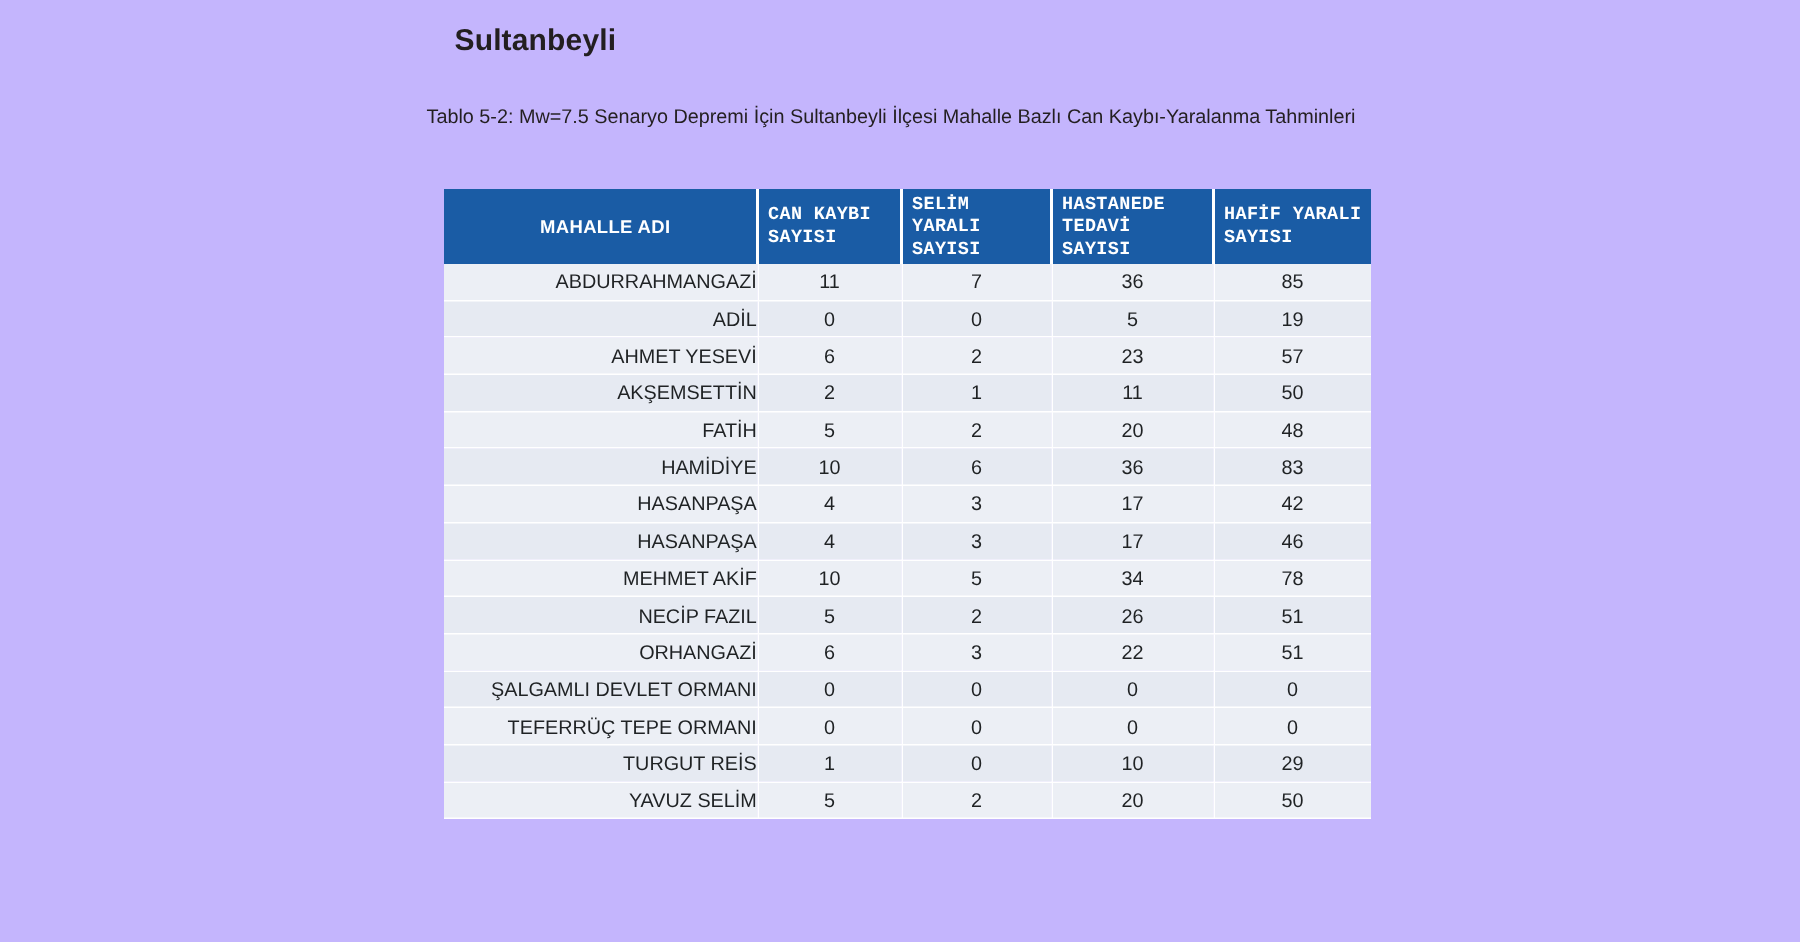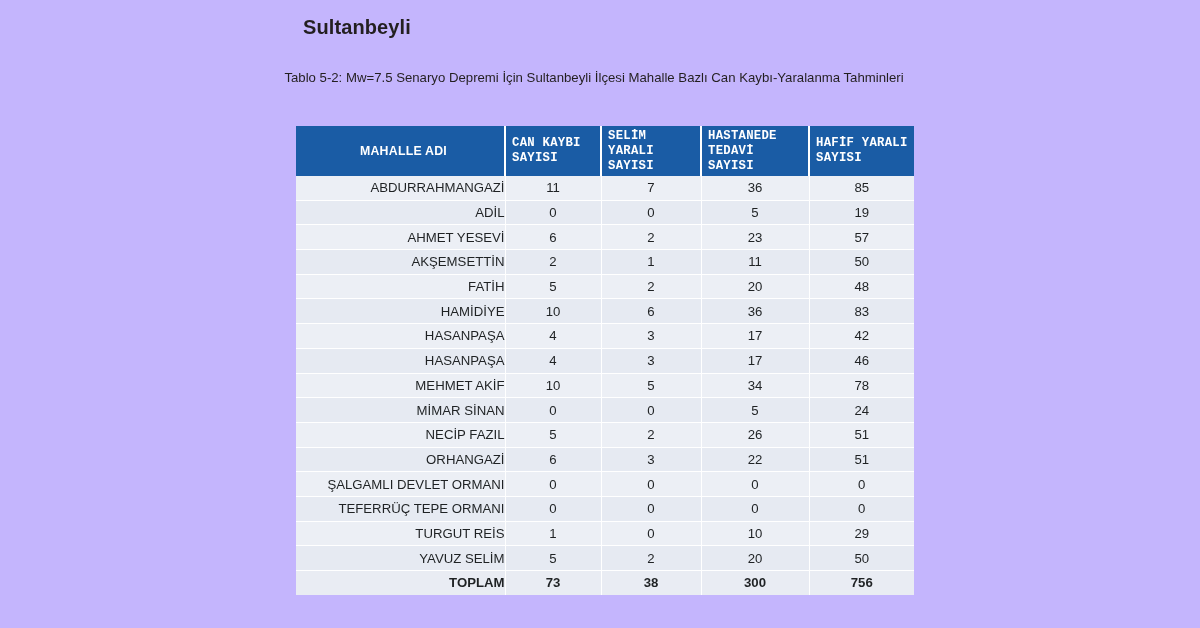--- a/index.html
+++ b/index.html
@@ -206,27 +206,20 @@
             <td class="num">46</td>
           </tr>
           <tr>
             <td class="name">MEHMET AKİF</td>
             <td class="num">10</td>
             <td class="num">5</td>
             <td class="num">34</td>
             <td class="num">78</td>
           </tr>
           <tr>
-            <td class="name">MİMAR SİNAN</td>
-            <td class="num">0</td>
-            <td class="num">0</td>
-            <td class="num">5</td>
-            <td class="num">24</td>
-          </tr>
-          <tr>
             <td class="name">NECİP FAZIL</td>
             <td class="num">5</td>
             <td class="num">2</td>
             <td class="num">26</td>
             <td class="num">51</td>
           </tr>
           <tr>
             <td class="name">ORHANGAZİ</td>
             <td class="num">6</td>
             <td class="num">3</td>
@@ -254,24 +247,17 @@
             <td class="num">10</td>
             <td class="num">29</td>
           </tr>
           <tr>
             <td class="name">YAVUZ SELİM</td>
             <td class="num">5</td>
             <td class="num">2</td>
             <td class="num">20</td>
             <td class="num">50</td>
           </tr>
-          <tr class="total">
-            <td class="name">TOPLAM</td>
-            <td class="num">73</td>
-            <td class="num">38</td>
-            <td class="num">300</td>
-            <td class="num">756</td>
-          </tr>
         </tbody>
     </table>
   </div>
 
 </div>
 
 </body></html>

